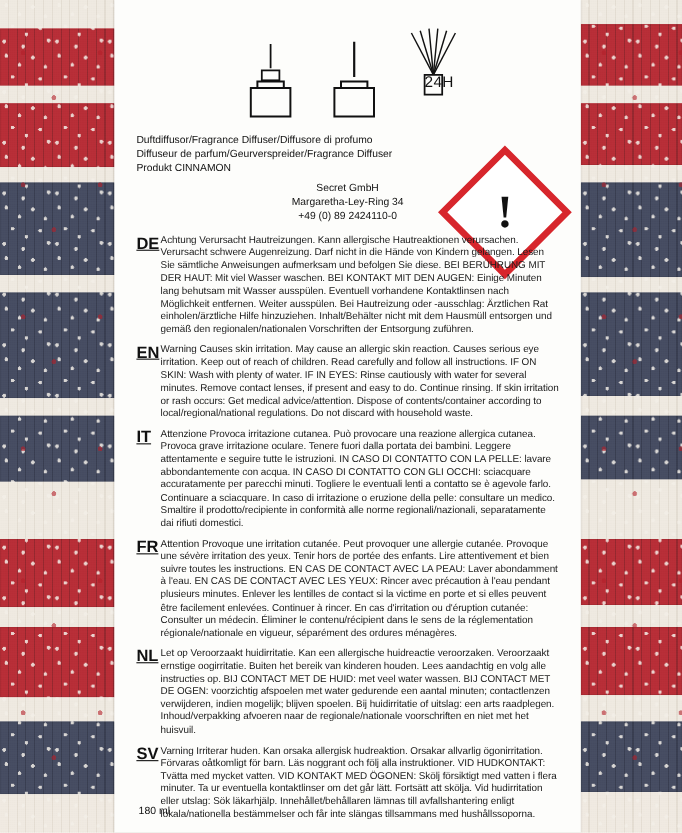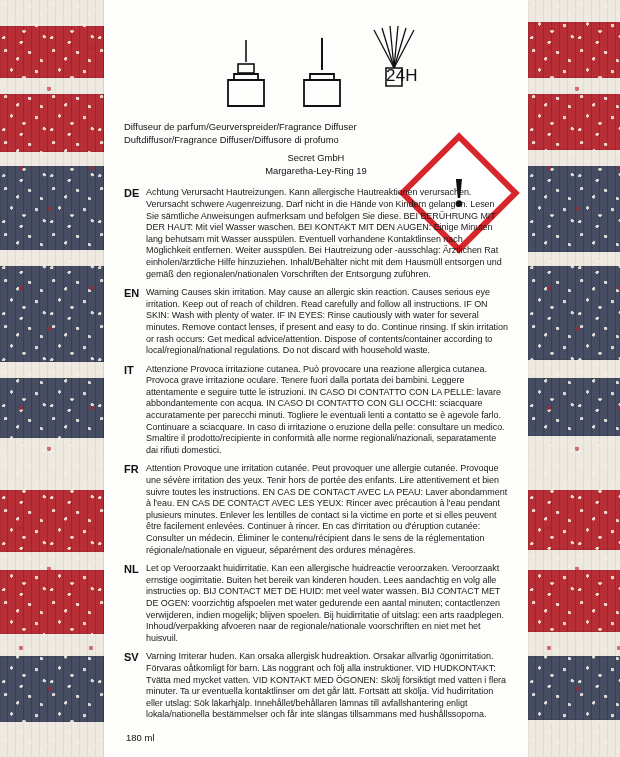--- a/index.html
+++ b/index.html
@@ -76,33 +76,33 @@
     overflow:hidden;
   }
   .label-inner{padding:14px 20px 0 20px;position:relative;height:100%;box-sizing:border-box;}
 
   
   .picto-row{position:relative;height:105px;}
   .picto{position:absolute;top:22px;}
   .picto svg{display:block;}
   .hours{
     position:absolute;left:262px;top:52px;
-    font-size:17px;color:#111;letter-spacing:.2px;
+    font-size:14px;color:#111;letter-spacing:.2px;
   }
 
   
   .title-block{margin-top:2px;}
   .t-line{font-size:9.4px;line-height:12.6px;color:#111;}
 
   .addr{margin-top:6px;text-align:center;}
   .ingr{margin-top:8px;}
 
   .sec{margin-top:7px;position:relative;padding-left:22px;}
   .sec .lang{
-    position:absolute;left:0;top:0;font-weight:bold;font-size:11px;color:#111;
+    position:absolute;left:0;top:0;font-weight:bold;font-size:15px;color:#111;text-decoration:underline;
   }
   .sec p{
     margin:0;font-size:9px;line-height:11.6px;color:#1a1a1a;text-align:left;
     letter-spacing:-.05px;
   }
   .sec.first{margin-top:10px;}
 
   .volume{
     position:absolute;left:22px;bottom:14px;font-size:9.5px;color:#111;
   }
@@ -207,27 +207,29 @@
 
       <div class="hours">24H</div>
     </div>
 
     <div class="ghs">
       <div class="diamond"></div>
       <div class="bang">!</div>
     </div>
 
     <div class="title-block">
+      <div class="t-line">Duftdiffusor/Fragrance Diffuser/Diffusore di profumo</div>
       <div class="t-line">Diffuseur de parfum/Geurverspreider/Fragrance Diffuser</div>
-      <div class="t-line">Duftdiffusor/Fragrance Diffuser/Diffusore di profumo</div>
+      <div class="t-line">Produkt CINNAMON</div>
     </div>
 
     <div class="addr">
       <div class="t-line">Secret GmbH</div>
-      <div class="t-line">Margaretha-Ley-Ring 19</div>
+      <div class="t-line">Margaretha-Ley-Ring 34</div>
+      <div class="t-line">+49 (0) 89 2424110-0</div>
     </div>
 
     <div class="ingr">
     </div>
 
     <div class="sec first">
       <span class="lang">DE</span>
       <p>Achtung  Verursacht Hautreizungen. Kann allergische Hautreaktionen verursachen. Verursacht schwere Augenreizung. Darf nicht in die Hände von Kindern gelangen. Lesen Sie sämtliche Anweisungen aufmerksam und befolgen Sie diese. BEI BERÜHRUNG MIT DER HAUT: Mit viel Wasser waschen. BEI KONTAKT MIT DEN AUGEN: Einige Minuten lang behutsam mit Wasser ausspülen. Eventuell vorhandene Kontaktlinsen nach Möglichkeit entfernen. Weiter ausspülen. Bei Hautreizung oder -ausschlag: Ärztlichen Rat einholen/ärztliche Hilfe hinzuziehen. Inhalt/Behälter nicht mit dem Hausmüll entsorgen und gemäß den regionalen/nationalen Vorschriften der Entsorgung zuführen.</p>
     </div>
     <div class="sec">

